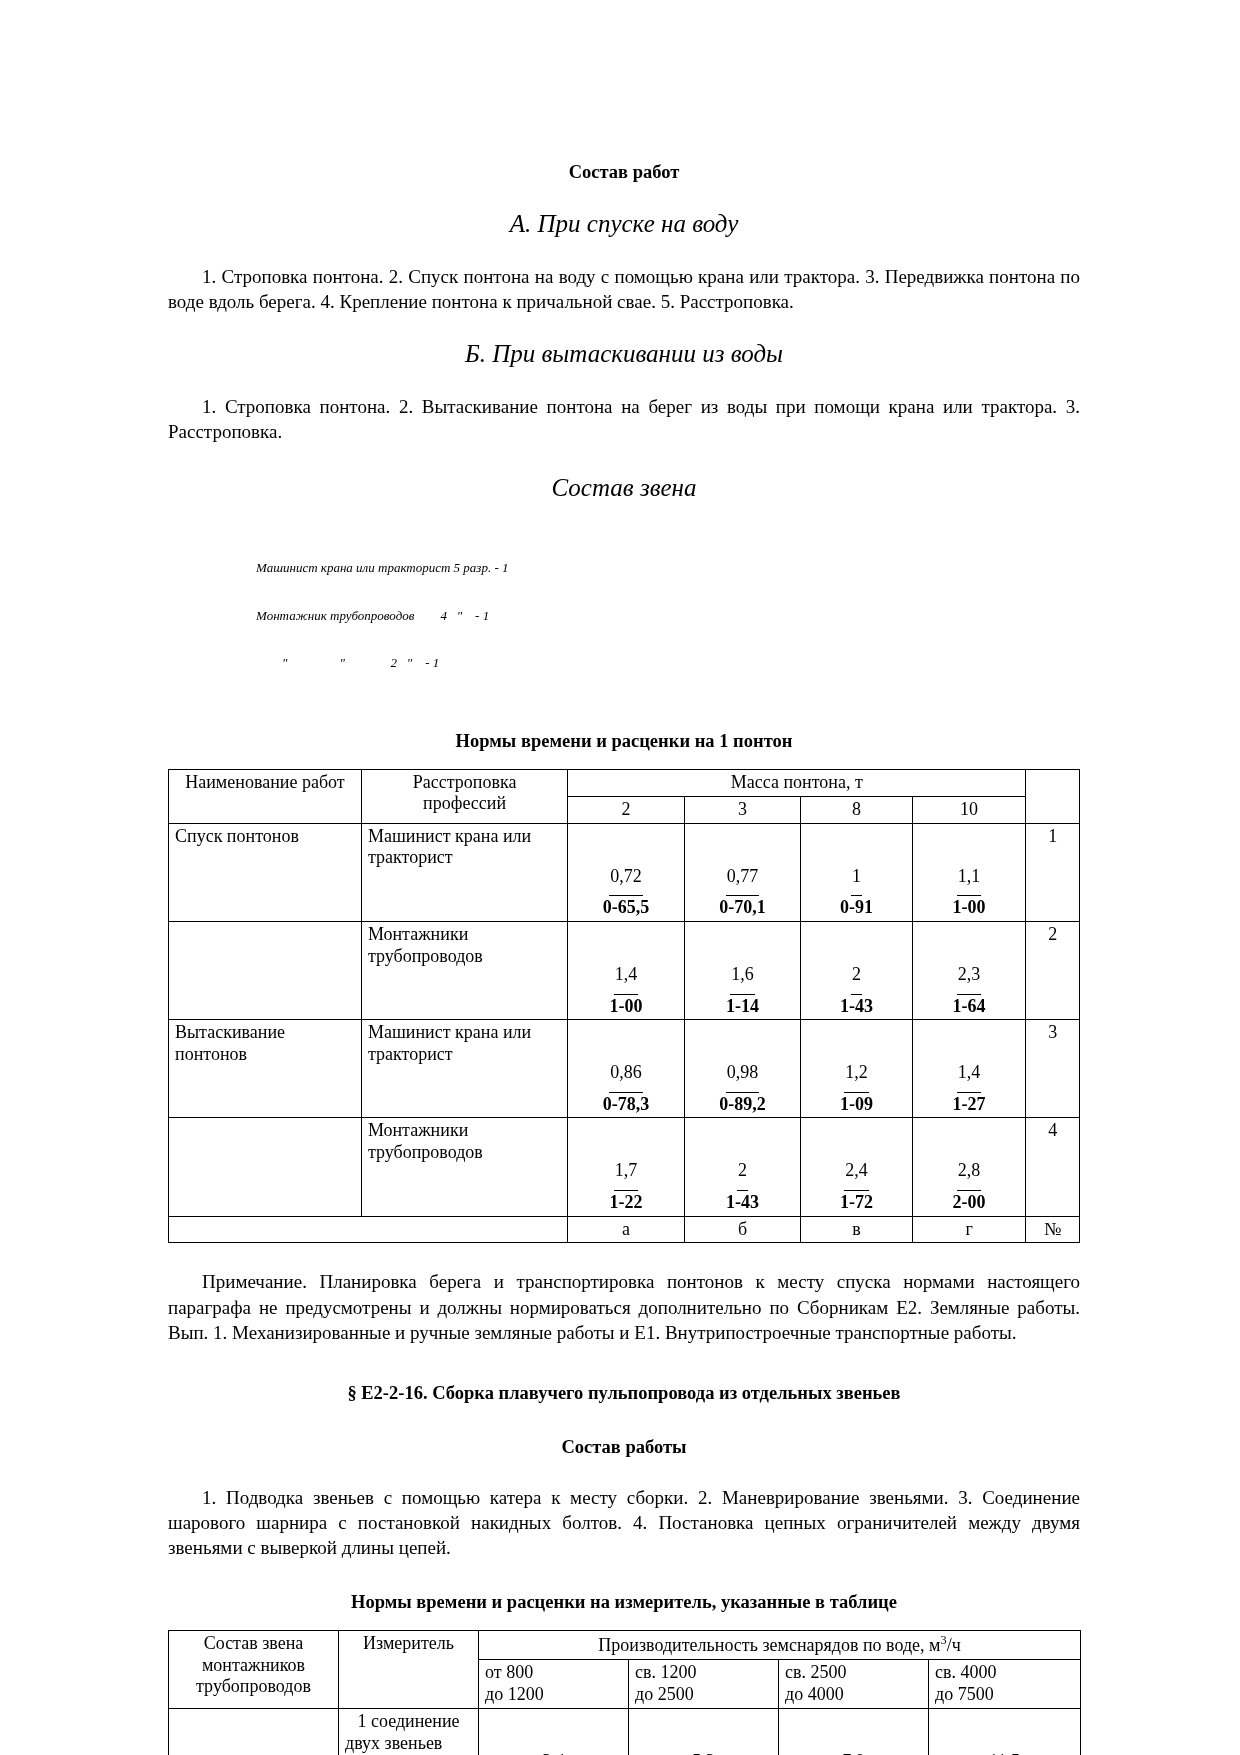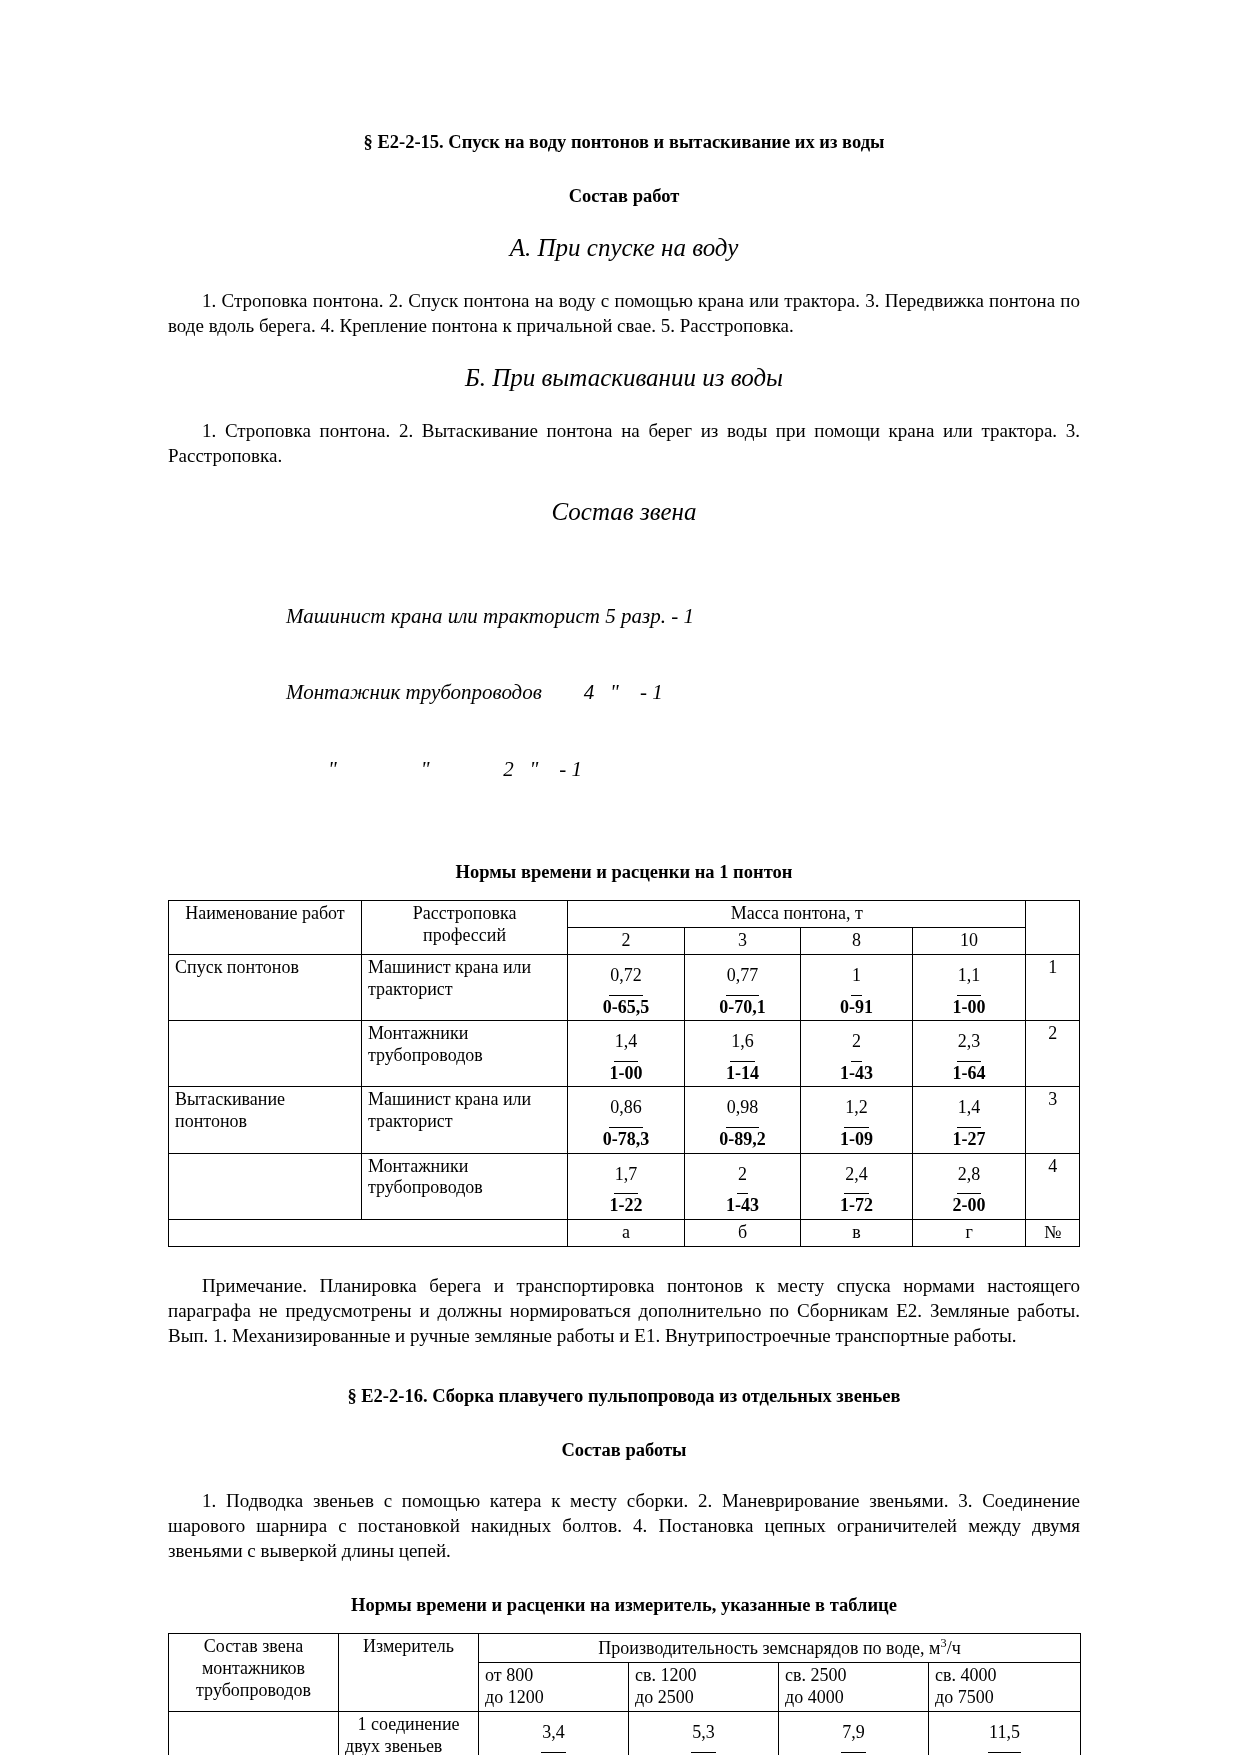--- a/index.html
+++ b/index.html
@@ -49,23 +49,23 @@
   }
 
   .spacer-36 { height: 36px; }
   .spacer-30 { height: 30px; }
   .spacer-26 { height: 26px; }
   .spacer-16 { height: 16px; }
 
   
   .crew-block {
     font-style: italic;
-    font-size: 21px;
+    font-size: 13px;
     line-height: 1.22;
-    margin-left: 118px;
+    margin-left: 88px;
     white-space: pre;
   }
   .crew-line { display: block; }
 
   
   table.norm-table {
     border-collapse: collapse;
     width: 100%;
     font-size: 18px;
     table-layout: fixed;
@@ -83,20 +83,21 @@
 
   .frac {
     display: block;
     text-align: center;
     line-height: 1.2;
   }
   .frac .num {
     display: inline-block;
     border-bottom: 1px solid #000;
     padding: 8px 1px;
+    margin-top: 32px;
   }
   .frac .den {
     display: block;
     font-weight: bold;
     margin-top: 1px;
   }
 
   .idx-col { text-align: center; }
 
   
@@ -114,21 +115,20 @@
   .rng { display: block; text-align: left; }
 
   sup { font-size: 0.68em; vertical-align: super; }
 </style>
 </head>
 <body>
 
 <div class="page">
   <div class="content">
 
-    <h1 class="section-title">§ Е2-2-15. Спуск на воду понтонов и вытаскивание их из воды</h1>
     <div class="spacer-30"></div>
     <h2 class="sub-head">Состав работ</h2>
     <div class="spacer-26"></div>
     <p class="italic-center">А. При спуске на воду</p>
     <div class="spacer-26"></div>
     <p class="body-par">1. Строповка понтона. 2. Спуск понтона на воду с помощью крана или трактора. 3. Передвижка понтона по воде вдоль берега. 4. Крепление понтона к причальной свае. 5. Расстроповка.</p>
     <div class="spacer-26"></div>
     <p class="italic-center">Б. При вытаскивании из воды</p>
     <div class="spacer-26"></div>
     <p class="body-par">1. Строповка понтона. 2. Вытаскивание понтона на берег из воды при помощи крана или трактора. 3. Расстроповка.</p>

